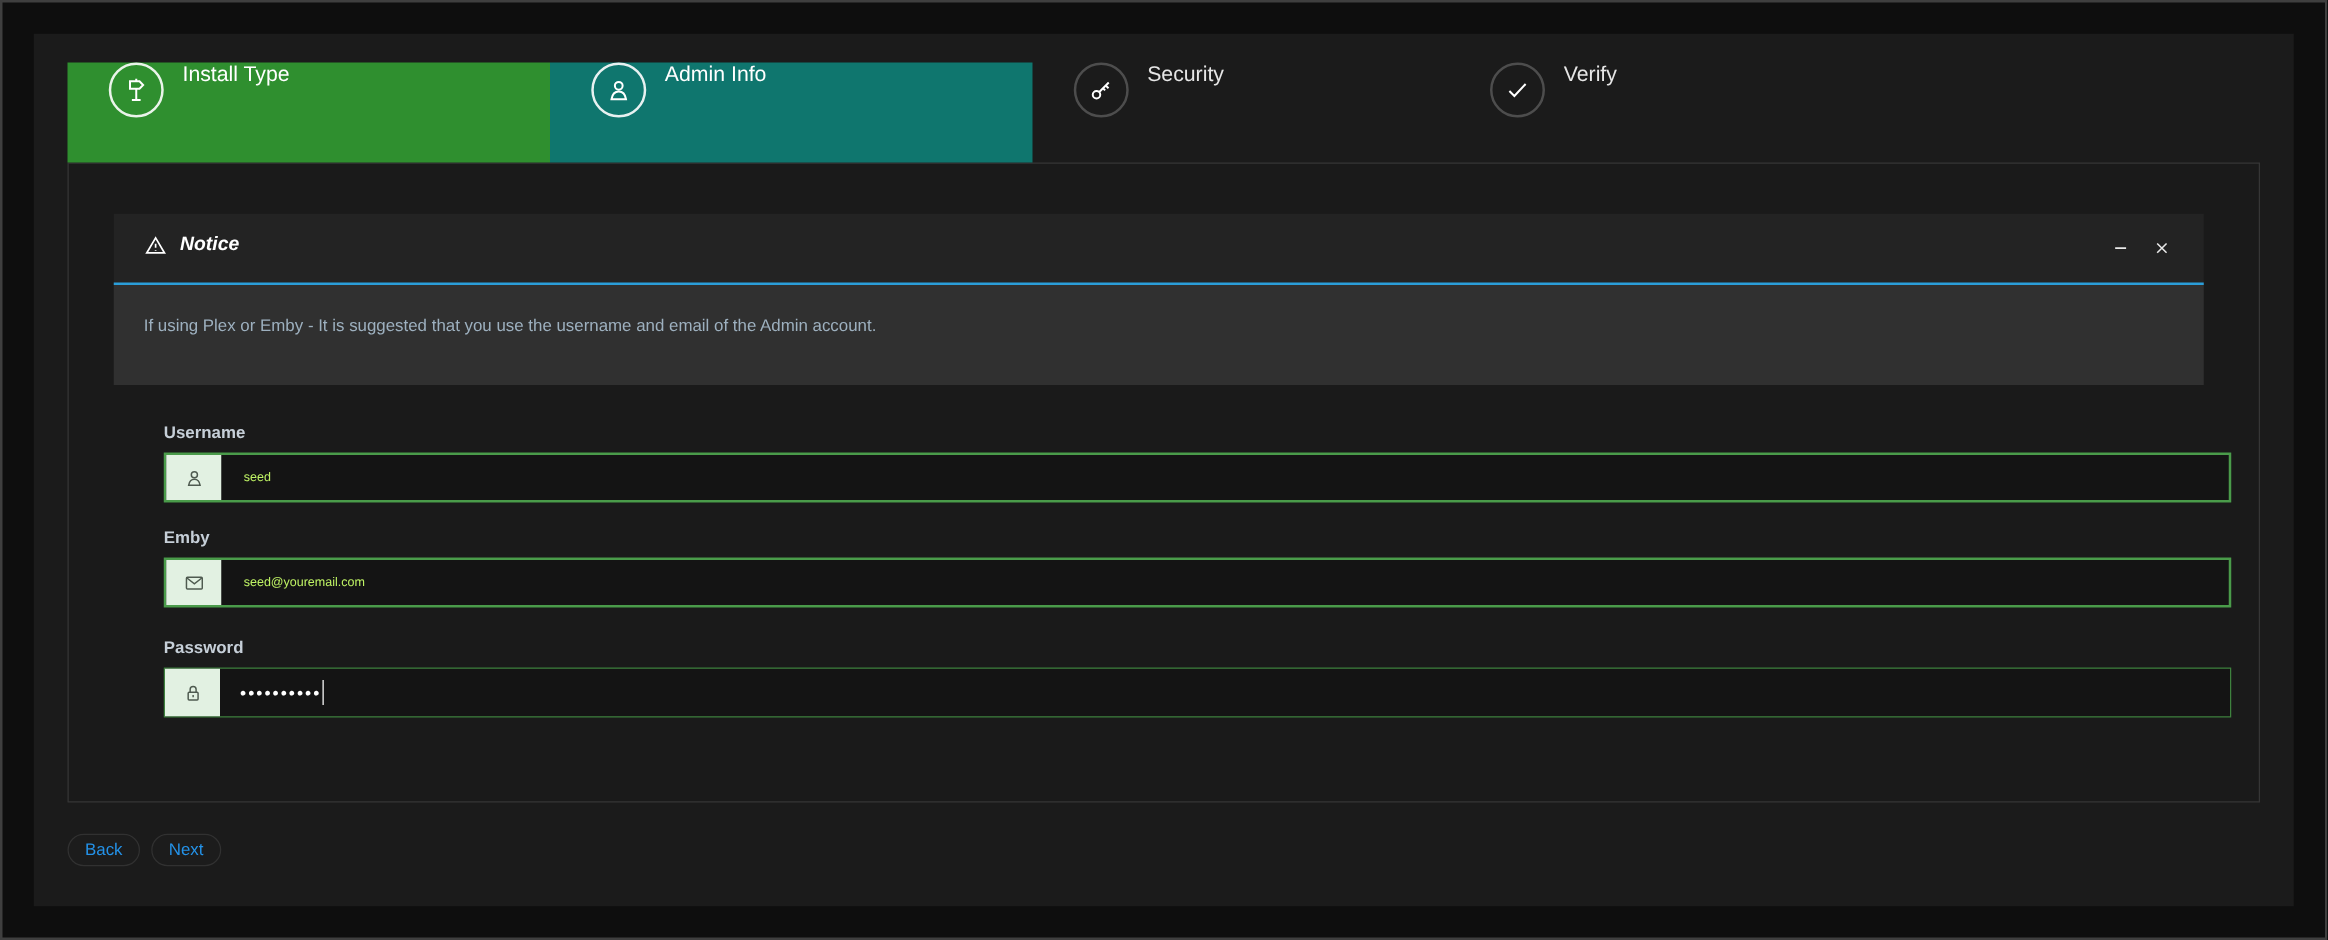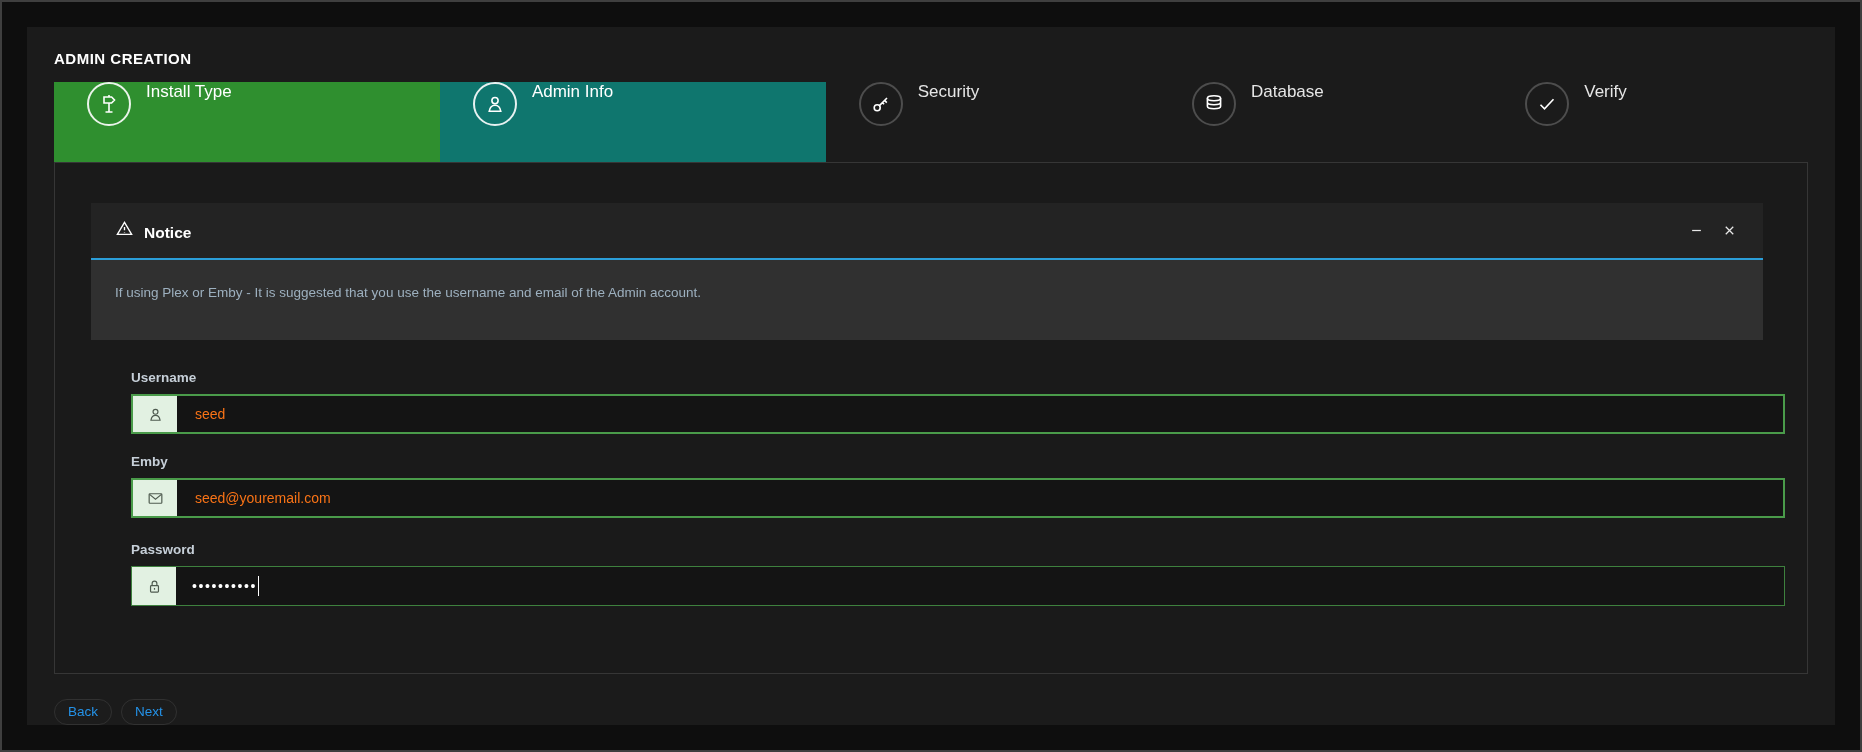--- a/index.html
+++ b/index.html
@@ -44,21 +44,21 @@
     border:1px solid #363636; background:#1a1a1a;
     padding:40px 22px 0 36px; height:512px;
   }
 
   
   .notice { margin-right:22px; }
   .notice-header {
     background:#232323; height:57px; display:flex; align-items:center;
     padding:0 24px; border-bottom:2px solid #2b9ed9;
   }
-  .notice-title-wrap { display:flex; align-items:flex-end; gap:10px; flex:1; }
+  .notice-title-wrap { display:flex; align-items:flex-start; gap:10px; flex:1;font-style:italic; }
   .notice-title { color:#fff; font-weight:bold; font-size:15.5px; }
   .warning-icon svg { width:19px; height:19px; stroke:#fff; fill:none; stroke-width:1.7; }
   .notice-tools { display:flex; align-items:center; gap:14px; }
   .tool-btn {
     background:none; border:none; cursor:pointer; padding:2px;
     display:flex; align-items:center;
   }
   .tool-btn svg { width:15px; height:15px; stroke:#e8e8e8; stroke-width:2; fill:none; }
   .notice-body {
     background:#303030; padding:25px 24px 40px 24px;
@@ -74,21 +74,21 @@
   .g1 { margin-top:30px; } .g2 { margin-top:20px; } .g3 { margin-top:24px; }
   .input-row { display:flex; height:40px; border:2px solid #4a9b4a; background:#141414; }
   .input-row.thin { border-width:1px; border-color:#3e813e; }
   .input-addon {
     width:44px; flex:0 0 44px; background:#e2f1e2;
     display:flex; align-items:center; justify-content:center;
   }
   .input-addon svg { width:19px; height:19px; stroke:#4f5b50; fill:none; stroke-width:1.5; }
   .input-row input {
     flex:1; background:transparent; border:none; outline:none;
-    color:#f97316; font-size:14px; padding:0 14px 0 18px;
+    color:#bef264; font-size:10px; padding:0 14px 0 18px;
     font-family:"Liberation Sans", sans-serif;
   }
   .password-display {
     flex:1; display:flex; align-items:center; padding-left:16px;
     color:#ffffff; font-size:14px; letter-spacing:1.6px;
   }
   .caret { display:inline-block; width:1px; height:20px; background:#fff; margin-left:1px; }
 
   
   .footer { display:flex; gap:9px; margin-top:25px; }
@@ -98,21 +98,20 @@
     font-family:"Liberation Sans", sans-serif;
     text-align:right;
   }
 </style>
 </head>
 <body>
 
 <div class="screen">
   <div class="main">
 
-    <div class="page-title">ADMIN CREATION</div>
 
     <div class="steps">
       <div class="step step-1">
         <span class="step-circle">
           <svg viewBox="0 0 24 24">
               <path d="M12 3v2M12 11v9M8.5 20h7M7 5h7.6l2.9 3-2.9 3H7z"></path>
             </svg>
         </span>
         <span>Install Type</span>
       </div>
@@ -126,29 +125,20 @@
         <span>Admin Info</span>
       </div>
       <div class="step step-3 pending">
         <span class="step-circle">
           <svg viewBox="0 0 24 24">
               <circle cx="8.2" cy="15.8" r="3"></circle>
               <path d="M10.4 13.6L18 6M15.6 8.4l2.2 2.2M13.4 10.6l1.7 1.7"></path>
             </svg>
         </span>
         <span>Security</span>
-      </div>
-      <div class="step step-4 pending">
-        <span class="step-circle">
-          <svg viewBox="0 0 24 24">
-              <ellipse cx="12" cy="6.3" rx="6.6" ry="2.5"></ellipse>
-              <path d="M5.4 6.3v4c0 1.4 3 2.5 6.6 2.5s6.6-1.1 6.6-2.5v-4M5.4 10.3v4c0 1.4 3 2.5 6.6 2.5s6.6-1.1 6.6-2.5v-4"></path>
-            </svg>
-        </span>
-        <span>Database</span>
       </div>
       <div class="step step-5 pending">
         <span class="step-circle">
           <svg viewBox="0 0 24 24">
               <path d="M5.5 12.8l4 4L18.5 7.2"></path>
             </svg>
         </span>
         <span>Verify</span>
       </div>
     </div>

